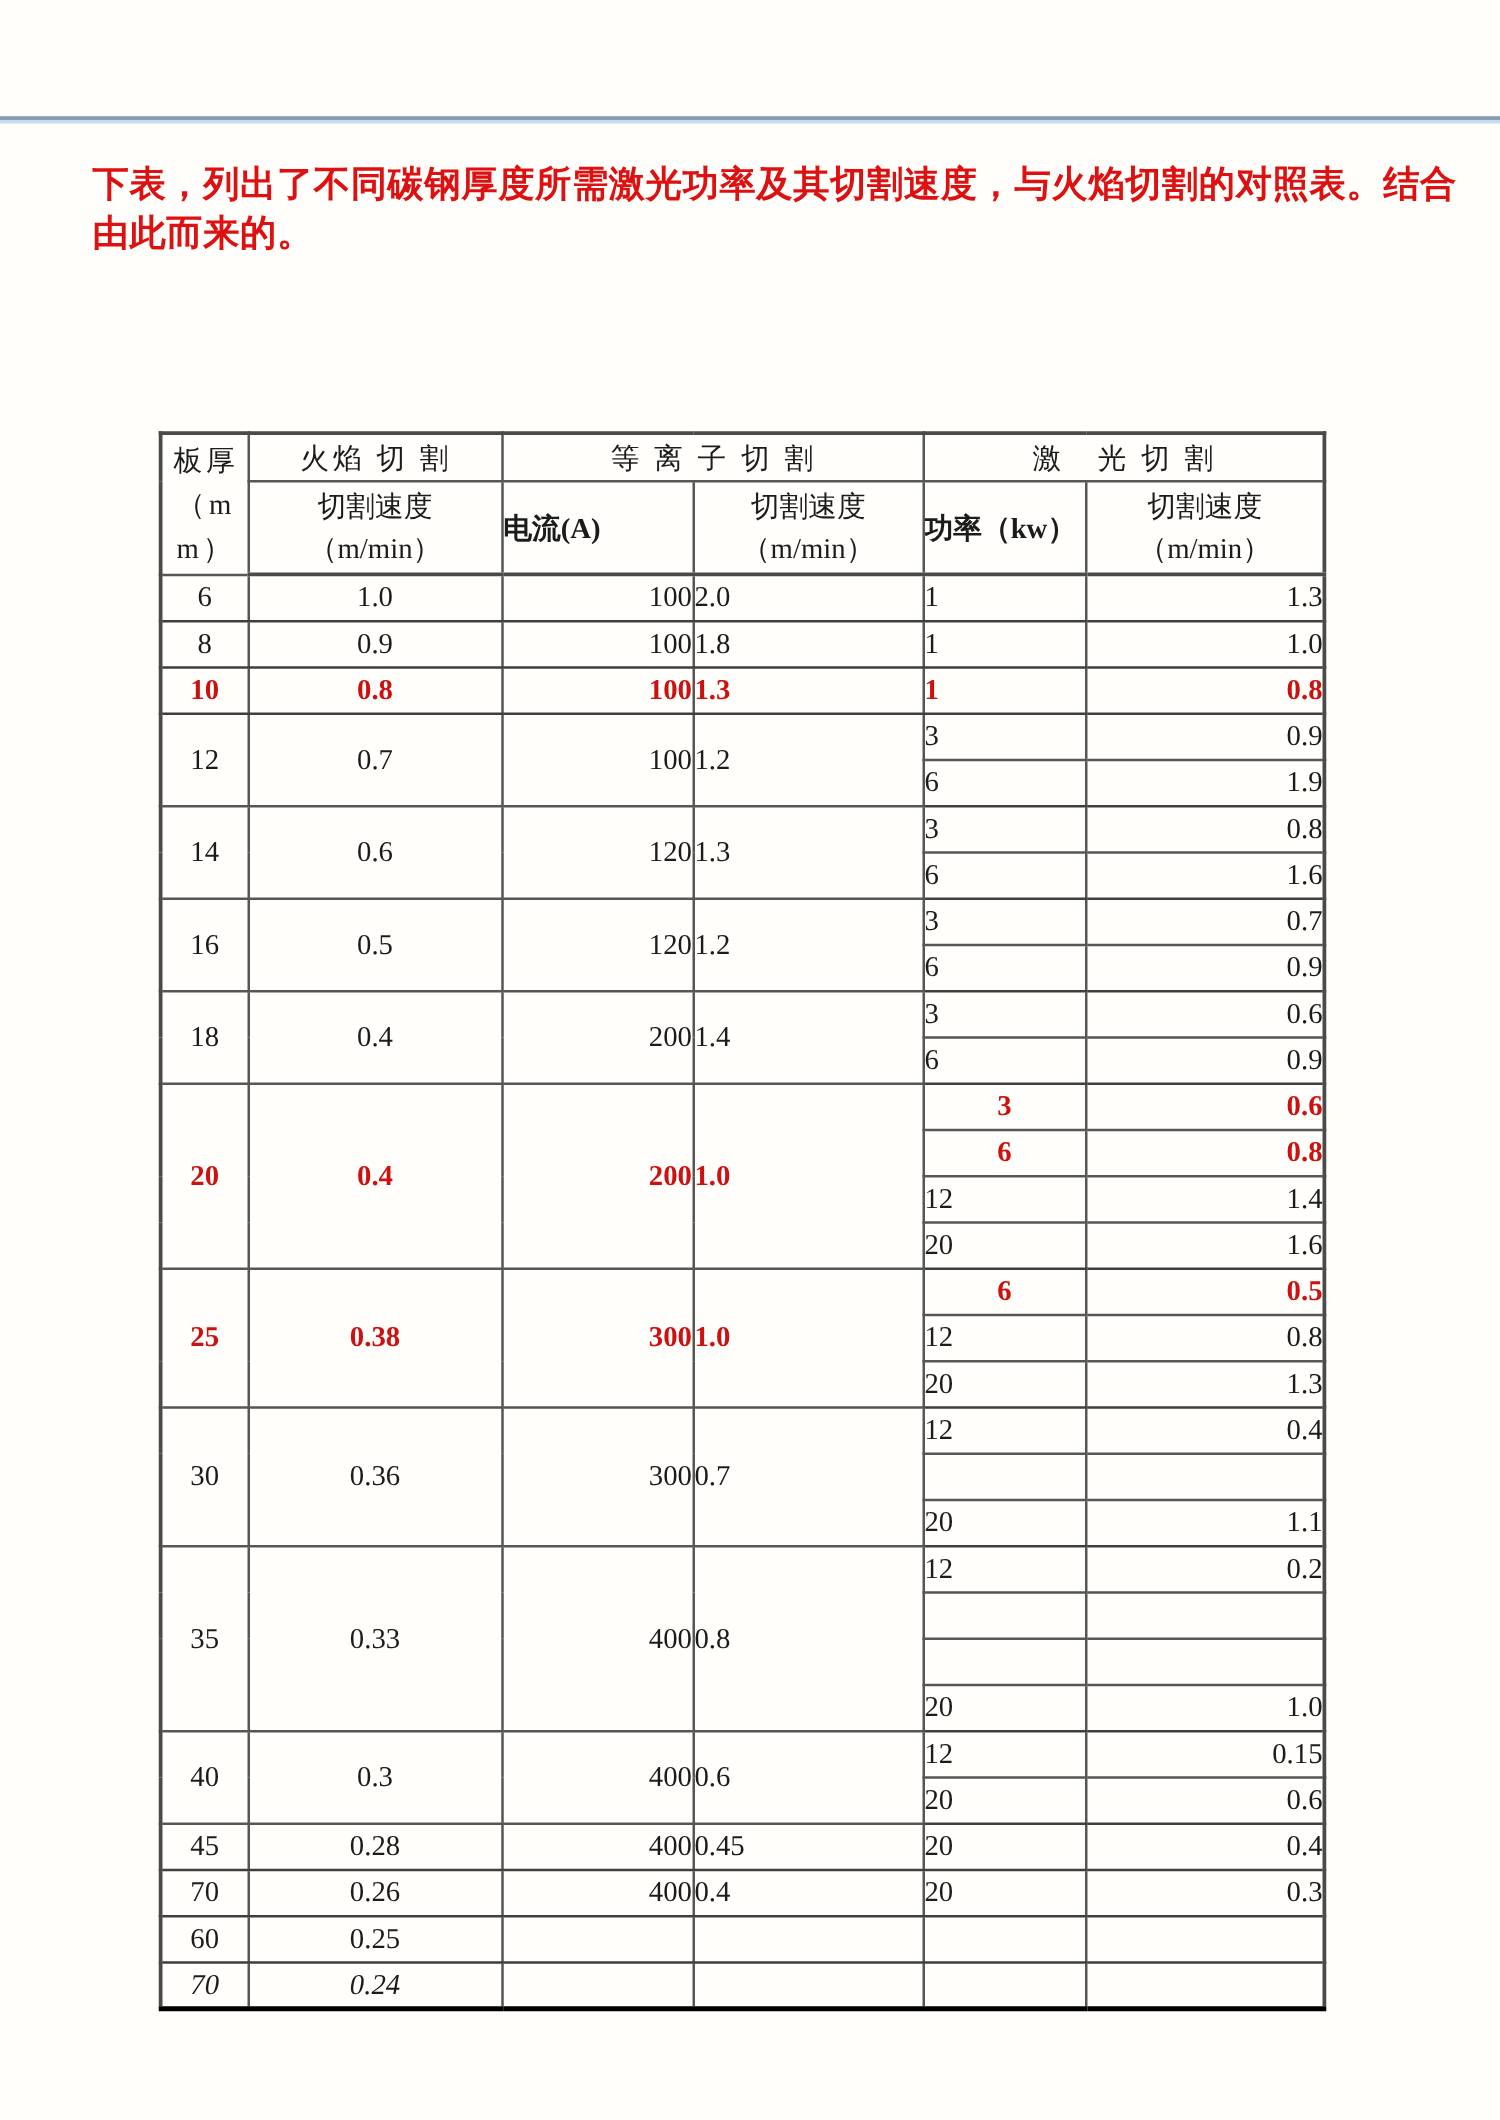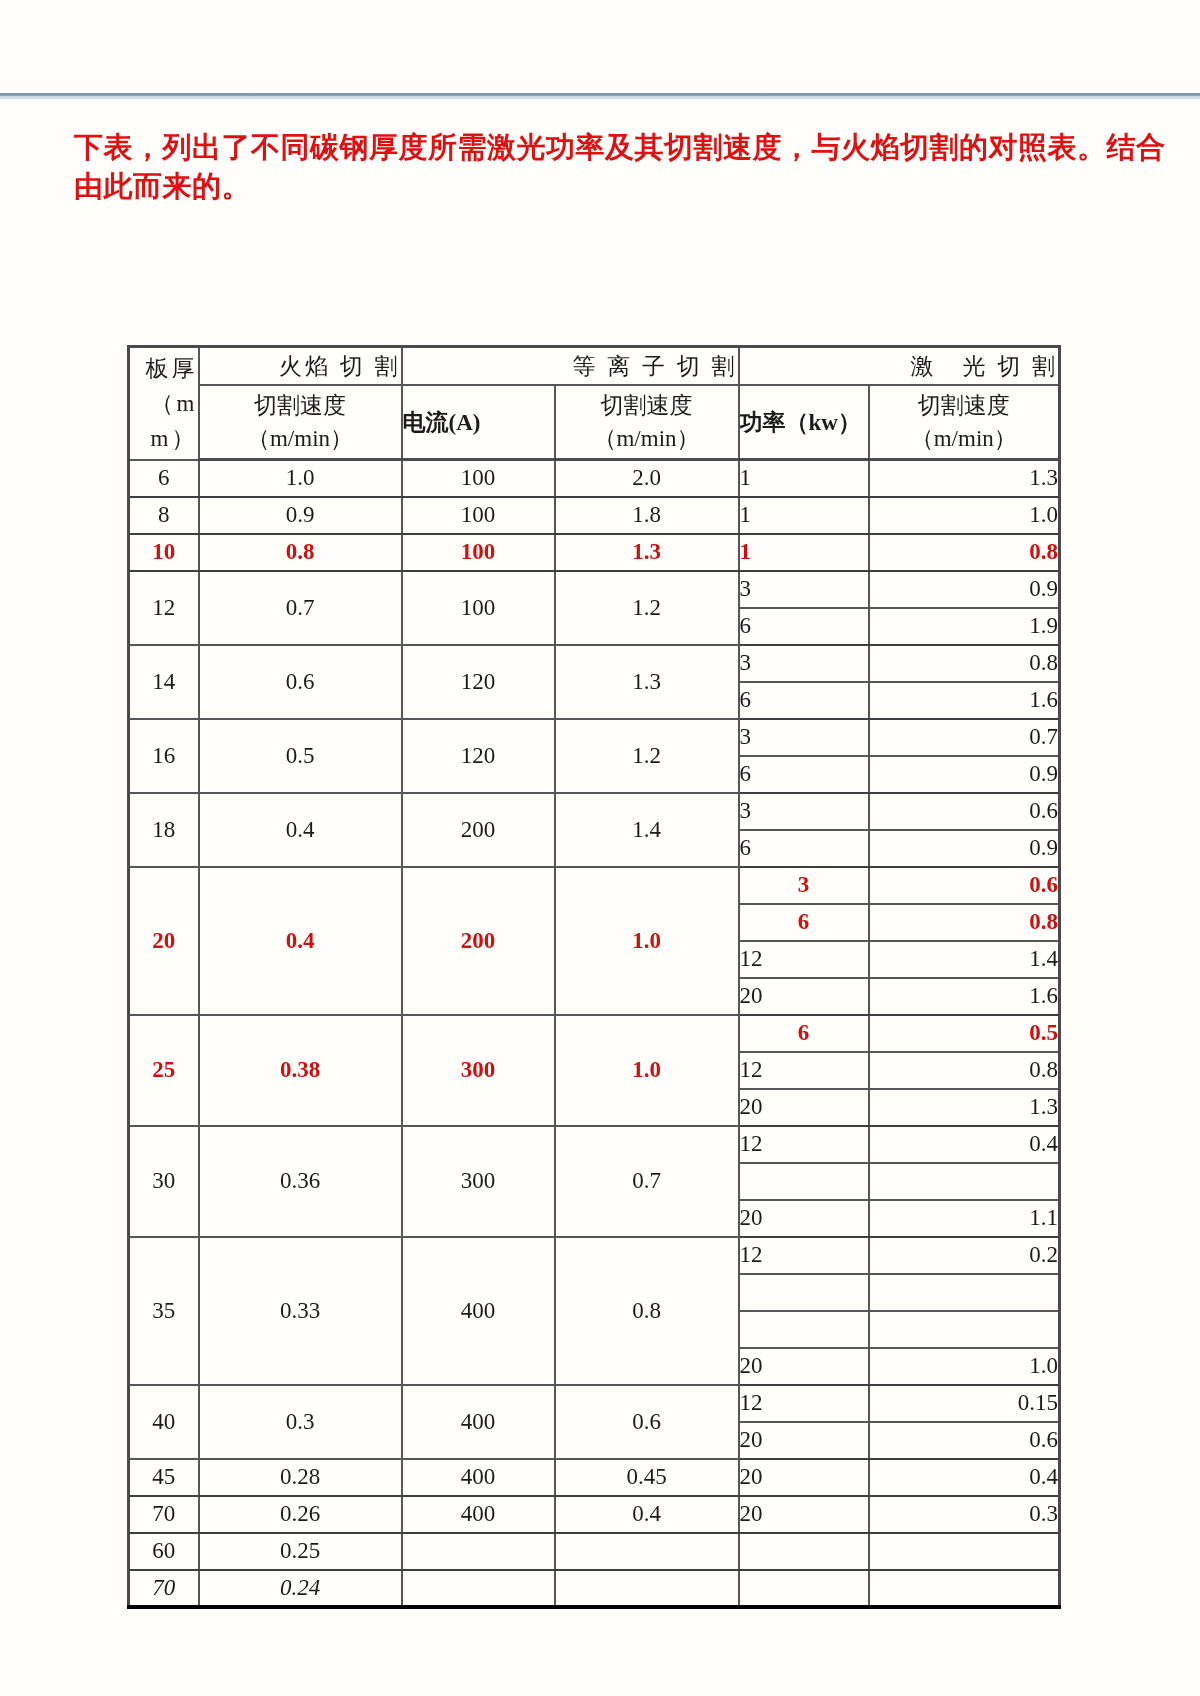--- a/index.html
+++ b/index.html
@@ -34,33 +34,33 @@
   table.params td{
     border:2px solid #565656;
     vertical-align:middle;
     padding:0;
     overflow:hidden;
   }
   
   col.w1{width:70px}col.w2{width:203px}col.w3{width:153px}
   col.w4{width:184px}col.w5{width:130px}col.w6{width:191px}
   
-  tr.h1 td{height:36px;text-align:right;padding-left:2px;letter-spacing:3px;}
+  tr.h1 td{height:36px;text-align:center;padding-left:2px;letter-spacing:3px;}
   td.th-thick{height:108px;text-align:center;padding-left:0;letter-spacing:0;}
   td.th-thick div{line-height:35px;}
   tr.h2 td{height:72px;}
   td.speed-h{text-align:center;padding-left:0;letter-spacing:0;margin-left:36px;}
   td.speed-h div{line-height:33px;}
   td.left-h{text-align:left;padding-left:10px;letter-spacing:0;font-weight:bold;}
   
   tbody tr{height:37px;}
   td.c1{text-align:center;}
   td.c2{text-align:center;}
-  td.c3{text-align:center;padding-left:10px;}
-  td.c4{text-align:center;}
+  td.c3{text-align:right;padding-left:10px;}
+  td.c4{text-align:left;}
   td.c5{text-align:left;padding-left:9px;}
   td.c6{text-align:right;padding-right:14px;}
   td.red{color:#cc1111;font-weight:700;}
   td.vt{vertical-align:top;padding-top:4px;}
   td.ctr{text-align:center;padding-left:0;}
   td.off{padding-right:48px;}
   tr.group-end td{border-bottom:2px solid #3e3e3e;}
   thead tr.h2 td{border-bottom:3px solid #4a4a4a;}
   tbody tr:last-child td{border-bottom:4px solid #000000;font-style:italic;}
 </style>

